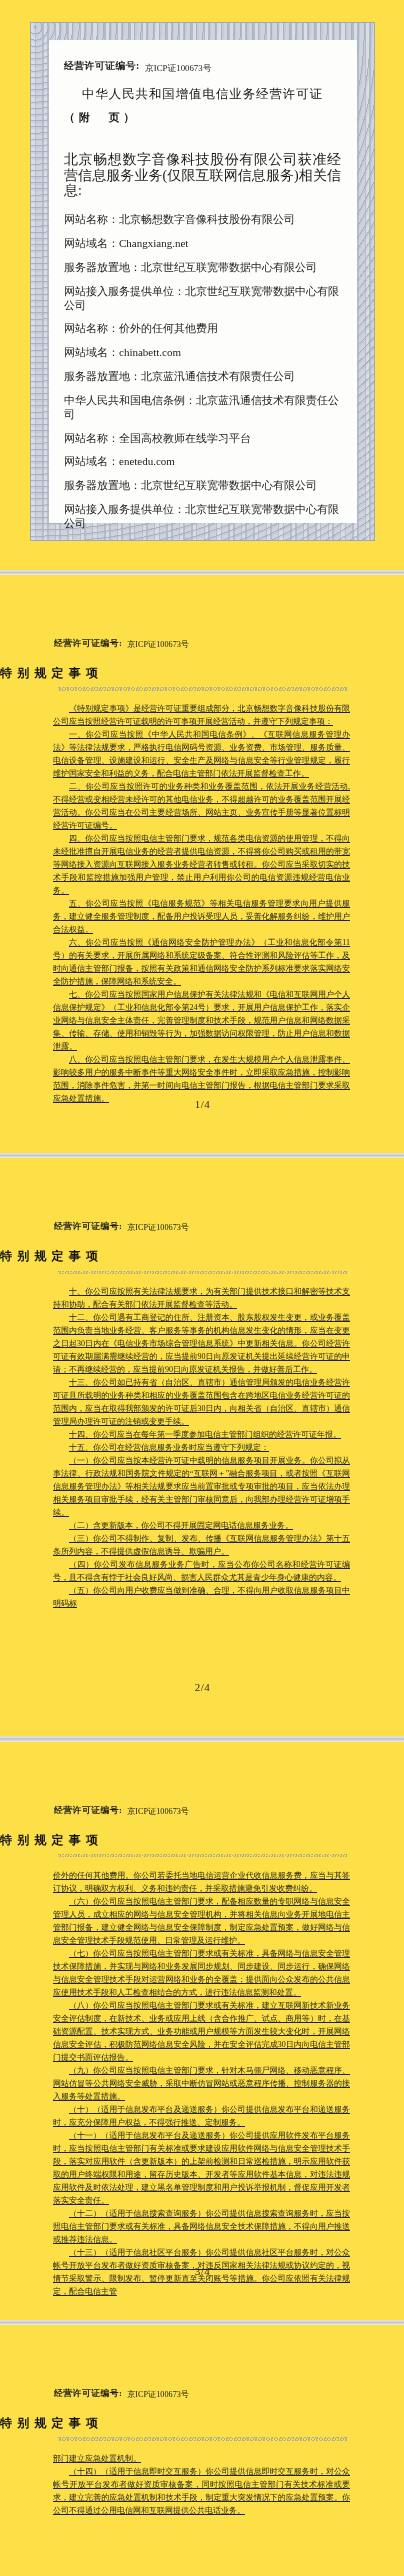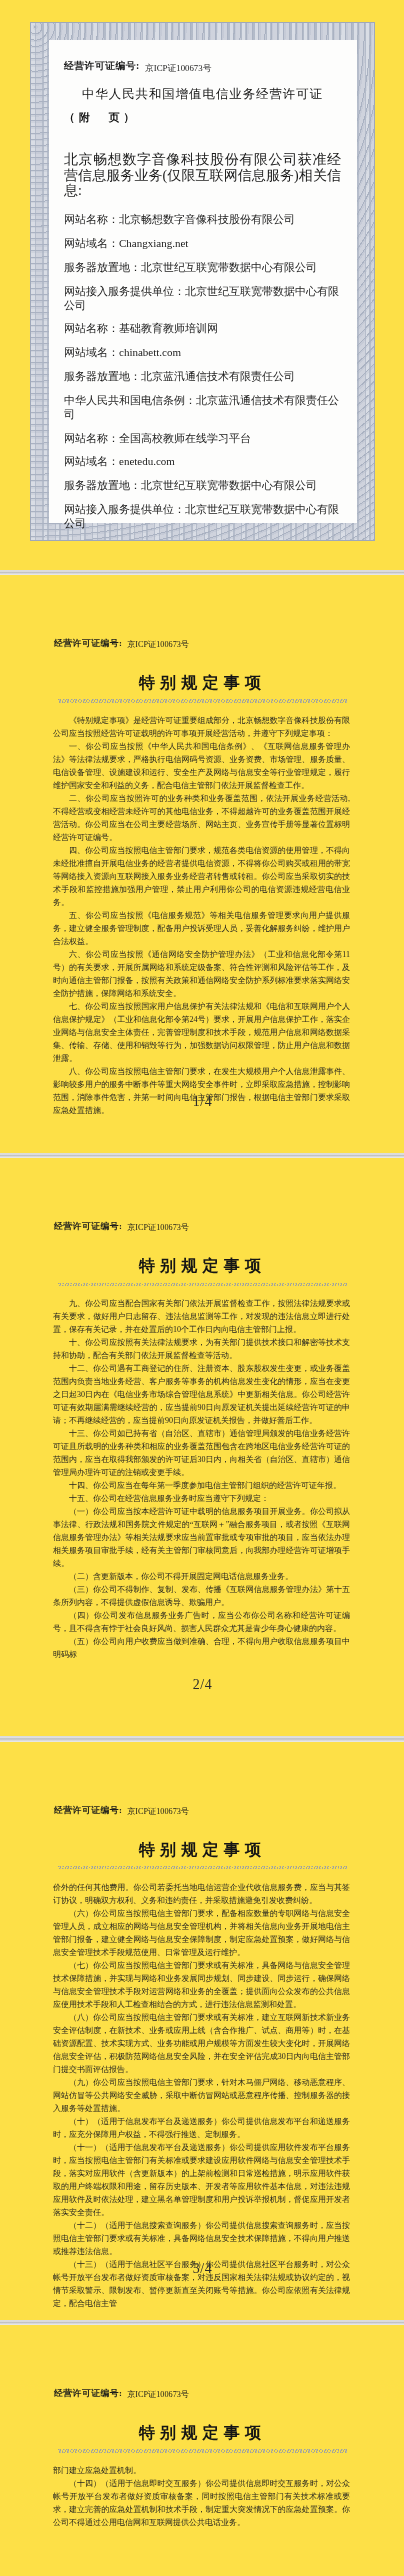--- a/index.html
+++ b/index.html
@@ -23,28 +23,28 @@
   .cert-sub{font-size:10.8px;font-weight:bold;letter-spacing:4.1px;margin-top:8.2px;color:#111;}
   .cert-intro{margin:27px 0 0 0;font-size:14px;line-height:15.5px;text-align:justify;color:#1a1a1a;}
   .cert-lines{margin-top:13.4px;}
   .cert-lines p{margin:0 0 9.8px 0;font-size:11px;line-height:14px;text-align:left;color:#1a1a1a;}
 
   
   .text-page{height:578px;}
   .tp-head{padding:63px 0 0 54px;}
   .tp-head .lbl{font-size:8.8px;font-weight:bold;letter-spacing:0.5px;color:#1b1b1b;}
   .tp-head .num{font-size:8.2px;color:#1b1b1b;margin-left:2.6px;position:relative;top:1px;}
-  .sec-title{margin:23px 0 0 0;text-align:center;font-size:16px;font-weight:bold;letter-spacing:5.2px;color:#151515;}
+  .sec-title{margin:15px 0 0 0;font-size:12px;font-weight:bold;letter-spacing:5.2px;color:#151515;}
   .wavy{height:3.6px;margin:5.2px auto 0 auto;width:289px;opacity:.75;
     background:repeating-linear-gradient(115deg,#8d95a3 0 0.8px,transparent 0.8px 2.4px),
                repeating-linear-gradient(65deg,#aab0ba 0 0.6px,transparent 0.6px 2.4px);}
-  .tp-body{padding:11.3px 55px 0 53px;}
+  .tp-body{padding:11.3px 55px 0 53px;text-decoration:underline;}
   .tp-body p{margin:0;font-size:8px;line-height:13px;text-align:justify;text-indent:2em;color:#1e1e1e;}
   .tp-body p.cont{text-indent:0;}
-  .page-num{position:absolute;left:0;right:0;bottom:43px;text-align:center;font-size:14px;color:#2b2b2b;letter-spacing:0.5px;}
+  .page-num{position:absolute;left:0;right:0;bottom:43px;text-align:center;font-size:11px;color:#2b2b2b;letter-spacing:0.5px;}
   .p5{height:550px;}
 </style>
 </head>
 <body>
 
 <div id="doc">
 
   <section class="page cert-page">
     <div class="cert-frame">
       <div class="cert-inner">
@@ -53,21 +53,21 @@
           <span class="num">京ICP证100673号</span>
         </div>
         <h1 class="cert-title">中华人民共和国增值电信业务经营许可证</h1>
         <div class="cert-sub">（附　页）</div>
         <p class="cert-intro">北京畅想数字音像科技股份有限公司获准经营信息服务业务(仅限互联网信息服务)相关信息:</p>
         <div class="cert-lines">
           <p>网站名称：北京畅想数字音像科技股份有限公司</p>
           <p>网站域名：Changxiang.net</p>
           <p>服务器放置地：北京世纪互联宽带数据中心有限公司</p>
           <p>网站接入服务提供单位：北京世纪互联宽带数据中心有限公司</p>
-          <p>网站名称：基础教育教师培训网</p>
+          <p>网站名称：价外的任何其他费用</p>
           <p>网站域名：chinabett.com</p>
           <p>服务器放置地：北京蓝汛通信技术有限责任公司</p>
           <p>中华人民共和国电信条例：北京蓝汛通信技术有限责任公司</p>
           <p>网站名称：全国高校教师在线学习平台</p>
           <p>网站域名：enetedu.com</p>
           <p>服务器放置地：北京世纪互联宽带数据中心有限公司</p>
           <p>网站接入服务提供单位：北京世纪互联宽带数据中心有限公司</p>
         </div>
       </div>
     </div>
@@ -98,21 +98,20 @@
   <div class="page-divider"></div>
 
   <section class="page text-page">
     <div class="tp-head">
       <span class="lbl">经营许可证编号:</span>
       <span class="num">京ICP证100673号</span>
     </div>
     <h2 class="sec-title">特别规定事项</h2>
     <div class="wavy"></div>
     <div class="tp-body">
-      <p>九、你公司应当配合国家有关部门依法开展监督检查工作，按照法律法规要求或有关要求，做好用户日志留存、违法信息监测等工作，对发现的违法信息立即进行处置，保存有关记录，并在处置后的10个工作日内向电信主管部门上报。</p>
       <p>十、你公司应按照有关法律法规要求，为有关部门提供技术接口和解密等技术支持和协助，配合有关部门依法开展监督检查等活动。</p>
       <p>十二、你公司遇有工商登记的住所、注册资本、股东股权发生变更，或业务覆盖范围内负责当地业务经营、客户服务等事务的机构信息发生变化的情形，应当在变更之日起30日内在《电信业务市场综合管理信息系统》中更新相关信息。你公司经营许可证有效期届满需继续经营的，应当提前90日向原发证机关提出延续经营许可证的申请；不再继续经营的，应当提前90日向原发证机关报告，并做好善后工作。</p>
       <p>十三、你公司如已持有省（自治区、直辖市）通信管理局颁发的电信业务经营许可证且所载明的业务种类和相应的业务覆盖范围包含在跨地区电信业务经营许可证的范围内，应当在取得我部颁发的许可证后30日内，向相关省（自治区、直辖市）通信管理局办理许可证的注销或变更手续。</p>
       <p>十四、你公司应当在每年第一季度参加电信主管部门组织的经营许可证年报。</p>
       <p>十五、你公司在经营信息服务业务时应当遵守下列规定：</p>
       <p>（一）你公司应当按本经营许可证中载明的信息服务项目开展业务。你公司拟从事法律、行政法规和国务院文件规定的“互联网＋”融合服务项目，或者按照《互联网信息服务管理办法》等相关法规要求应当前置审批或专项审批的项目，应当依法办理相关服务项目审批手续，经有关主管部门审核同意后，向我部办理经营许可证增项手续。</p>
       <p>（二）含更新版本，你公司不得开展固定网电话信息服务业务。</p>
       <p>（三）你公司不得制作、复制、发布、传播《互联网信息服务管理办法》第十五条所列内容，不得提供虚假信息诱导、欺骗用户。</p>
       <p>（四）你公司发布信息服务业务广告时，应当公布你公司名称和经营许可证编号，且不得含有悖于社会良好风尚、损害人民群众尤其是青少年身心健康的内容。</p>
       <p>（五）你公司向用户收费应当做到准确、合理，不得向用户收取信息服务项目中明码标</p>

